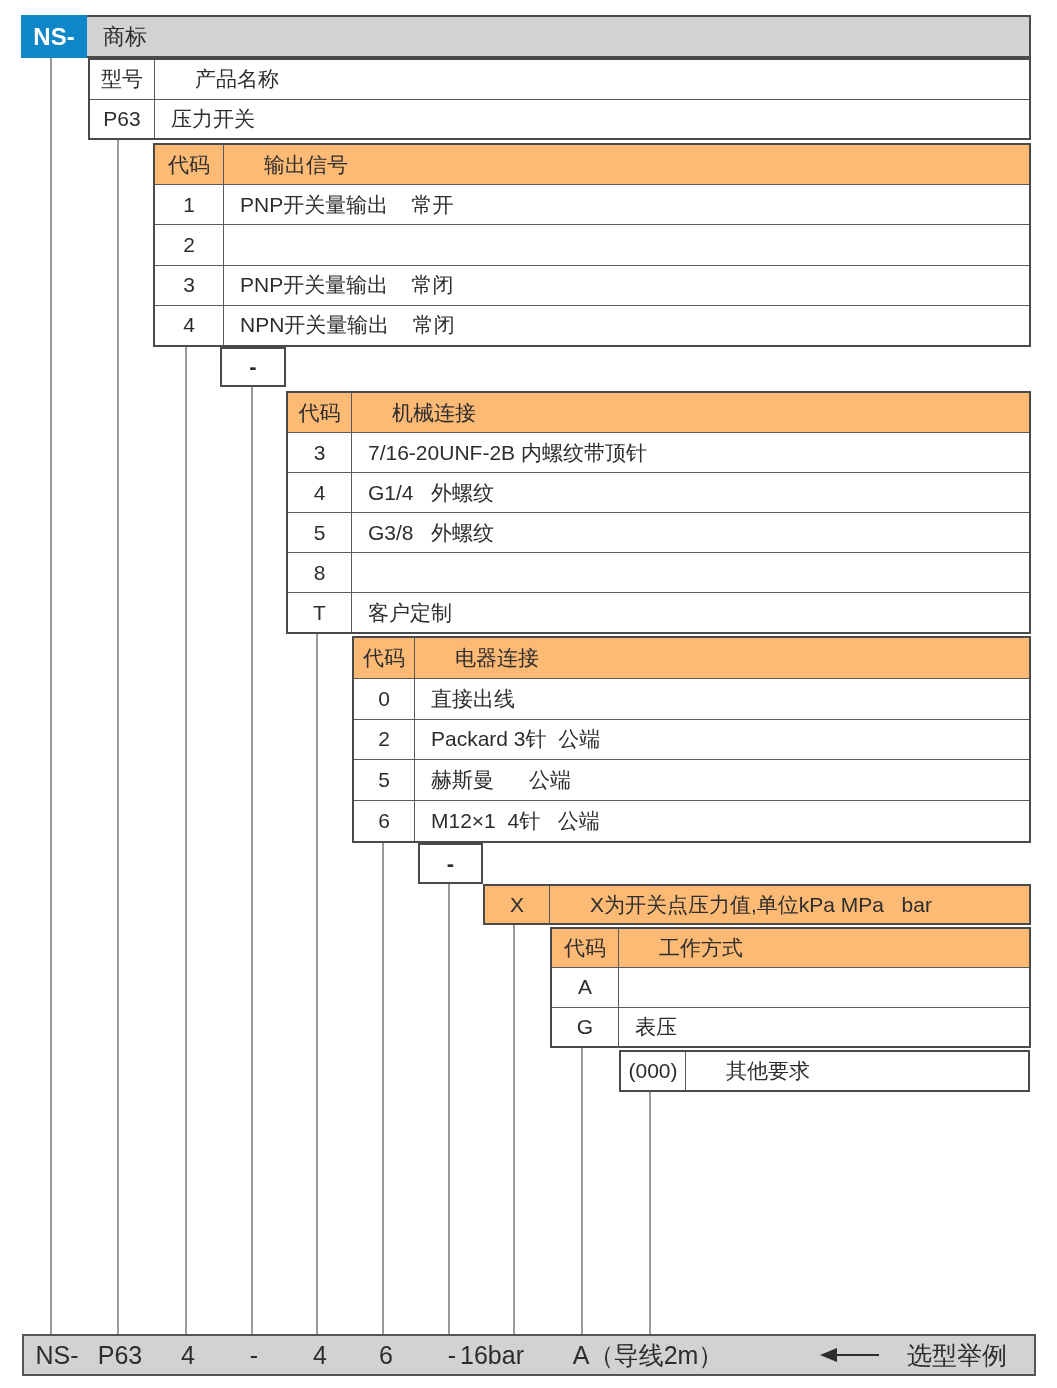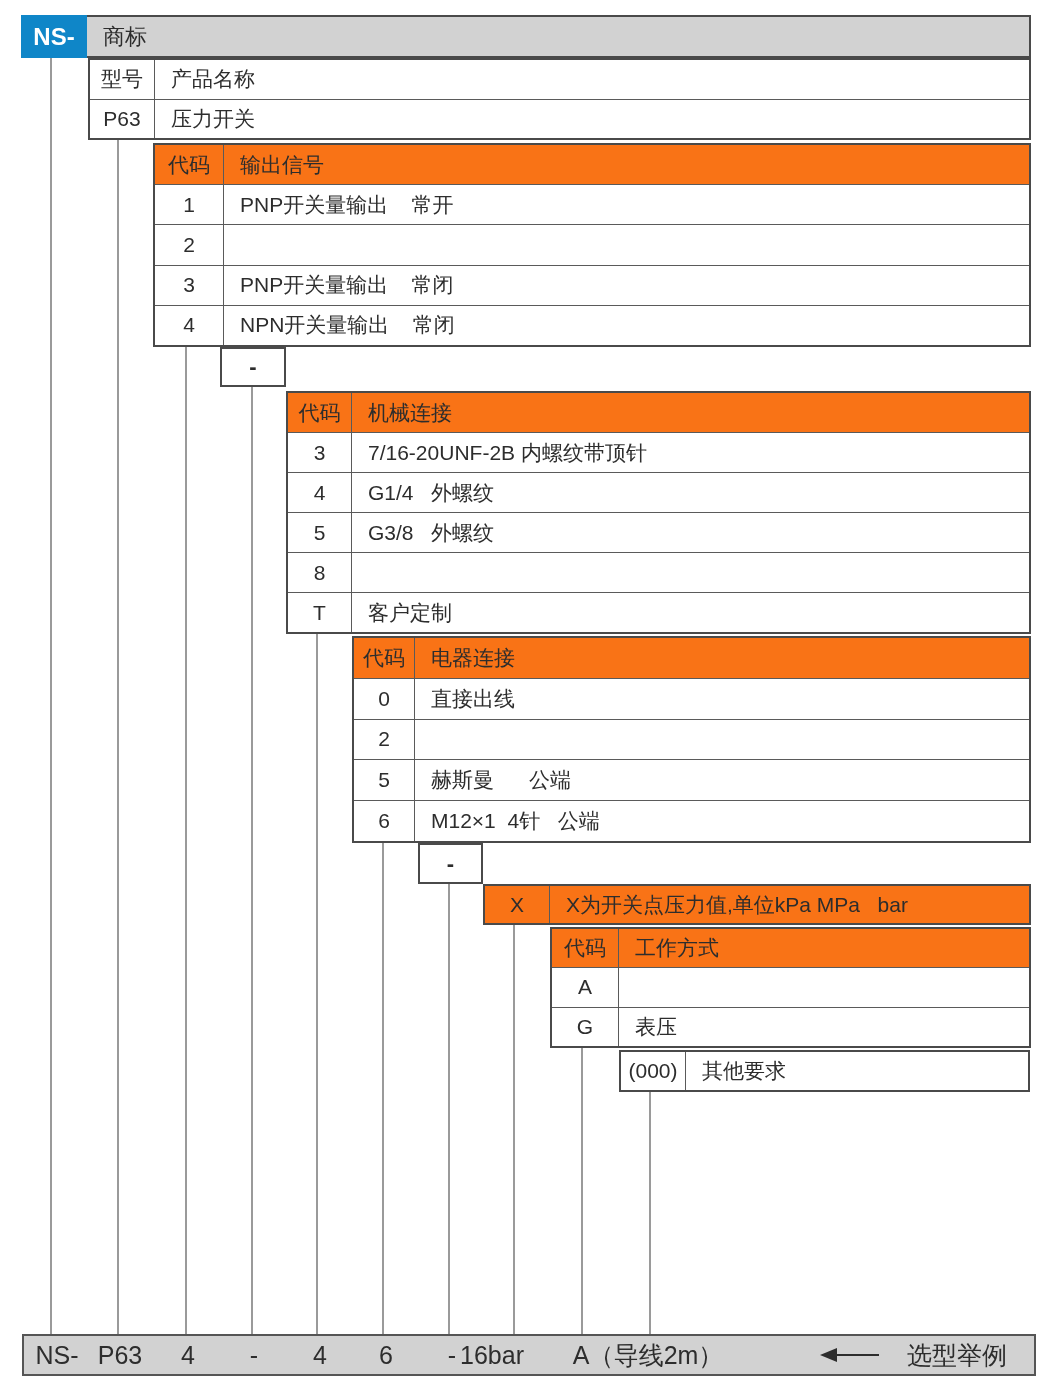--- a/index.html
+++ b/index.html
@@ -17,22 +17,22 @@
 
   
   .tm-row { position:absolute; left:85px; top:15px; width:946px; height:43px;
     background:#d2d2d2; border:2px solid #4a4a4a; display:flex; align-items:center;
     padding-left:16px; font-size:22px; z-index:2; }
 
   
   .tbl { position:absolute; border:2px solid #4a4a4a; background:#fff;
     display:flex; flex-direction:column; z-index:2; }
   .row { flex:1; display:flex; border-top:1px solid #5a5a5a; min-height:0; }
-  .row:first-child { border-top:none; }
-  .row.hdr { background:#f97316; }
+  .row:first-child { border-top:none;gap:24px; }
+  .row.hdr { background:#fdba74; }
   .code { display:flex; align-items:center; justify-content:center;
     border-right:1px solid #5a5a5a; font-size:21px; }
   .desc { flex:1; display:flex; align-items:center; padding-left:16px;
     font-size:21px; white-space:pre; }
 
   
   .dash { position:absolute; border:2px solid #4a4a4a; background:#fff;
     display:flex; align-items:center; justify-content:center;
     font-size:22px; font-weight:bold; z-index:2; }
 
@@ -135,20 +135,21 @@
     <div class="row hdr">
       <div class="code" style="width:61px;">代码</div>
       <div class="desc">电器连接</div>
     </div>
     <div class="row">
       <div class="code" style="width:61px;">0</div>
       <div class="desc">直接出线</div>
     </div>
     <div class="row">
       <div class="code" style="width:61px;">2</div>
+      <div class="desc">Packard 3针  公端</div>
     </div>
     <div class="row">
       <div class="code" style="width:61px;">5</div>
       <div class="desc">赫斯曼      公端</div>
     </div>
     <div class="row">
       <div class="code" style="width:61px;">6</div>
       <div class="desc">M12×1  4针   公端</div>
     </div>
   </div>

